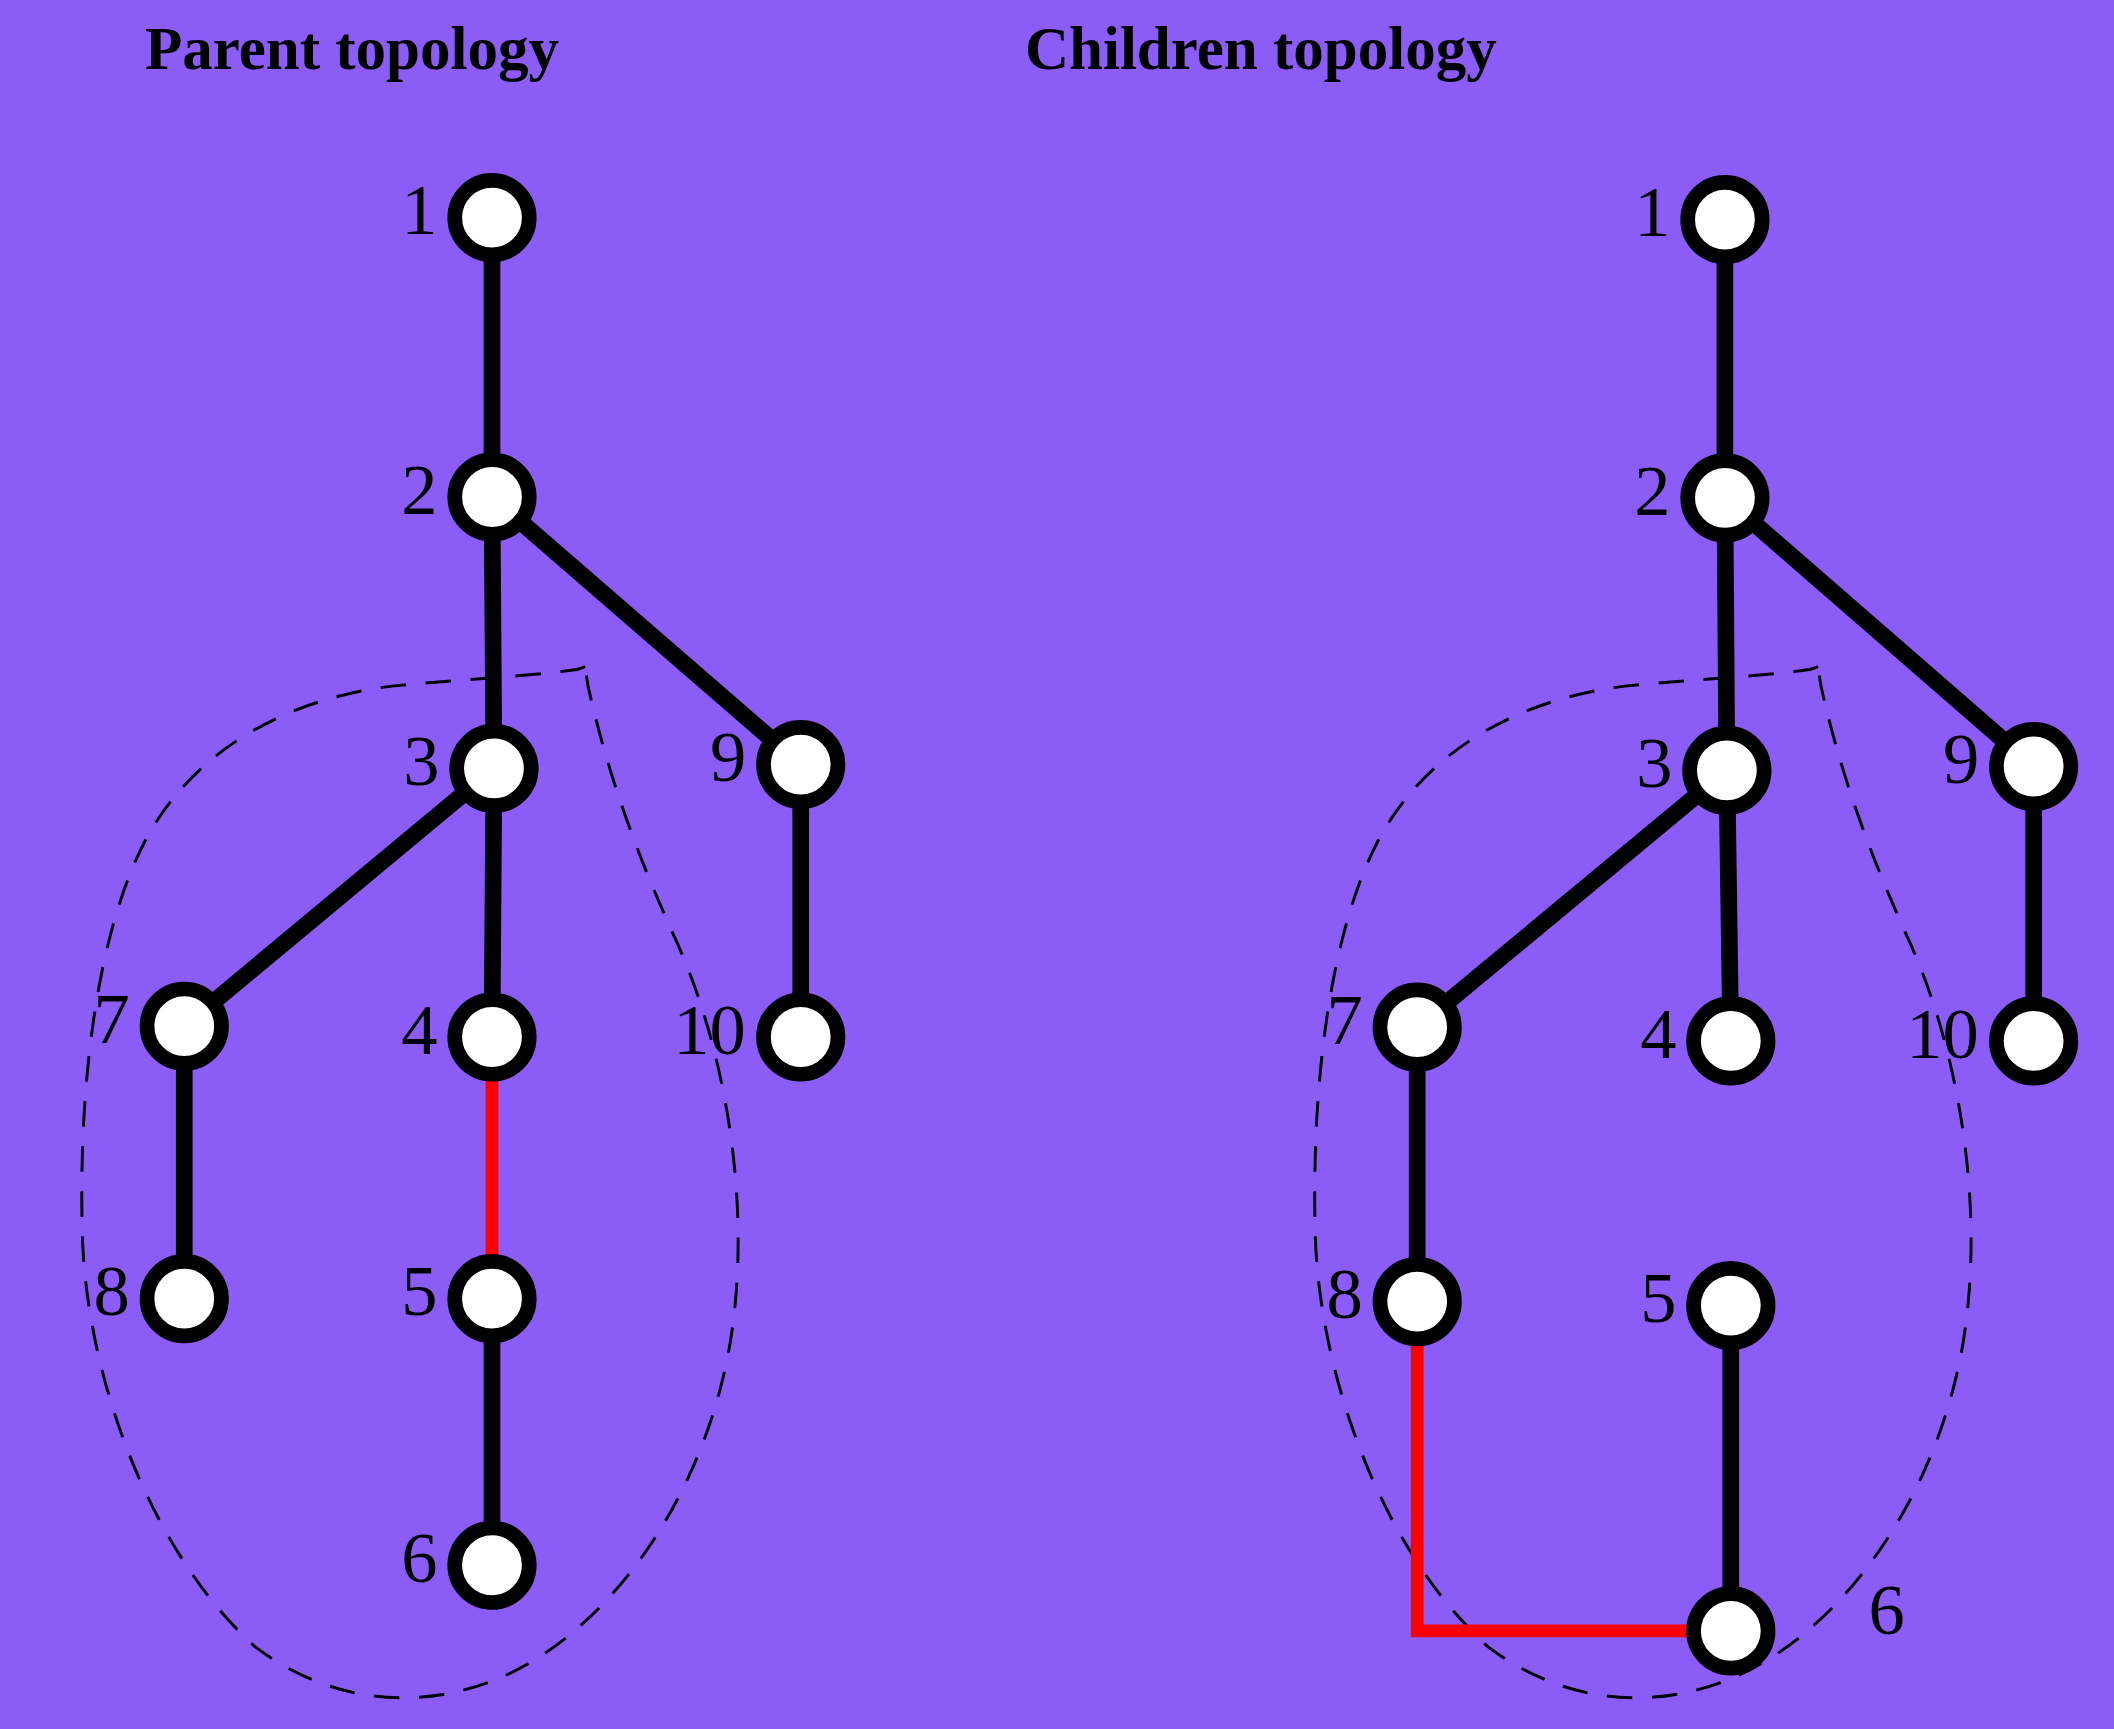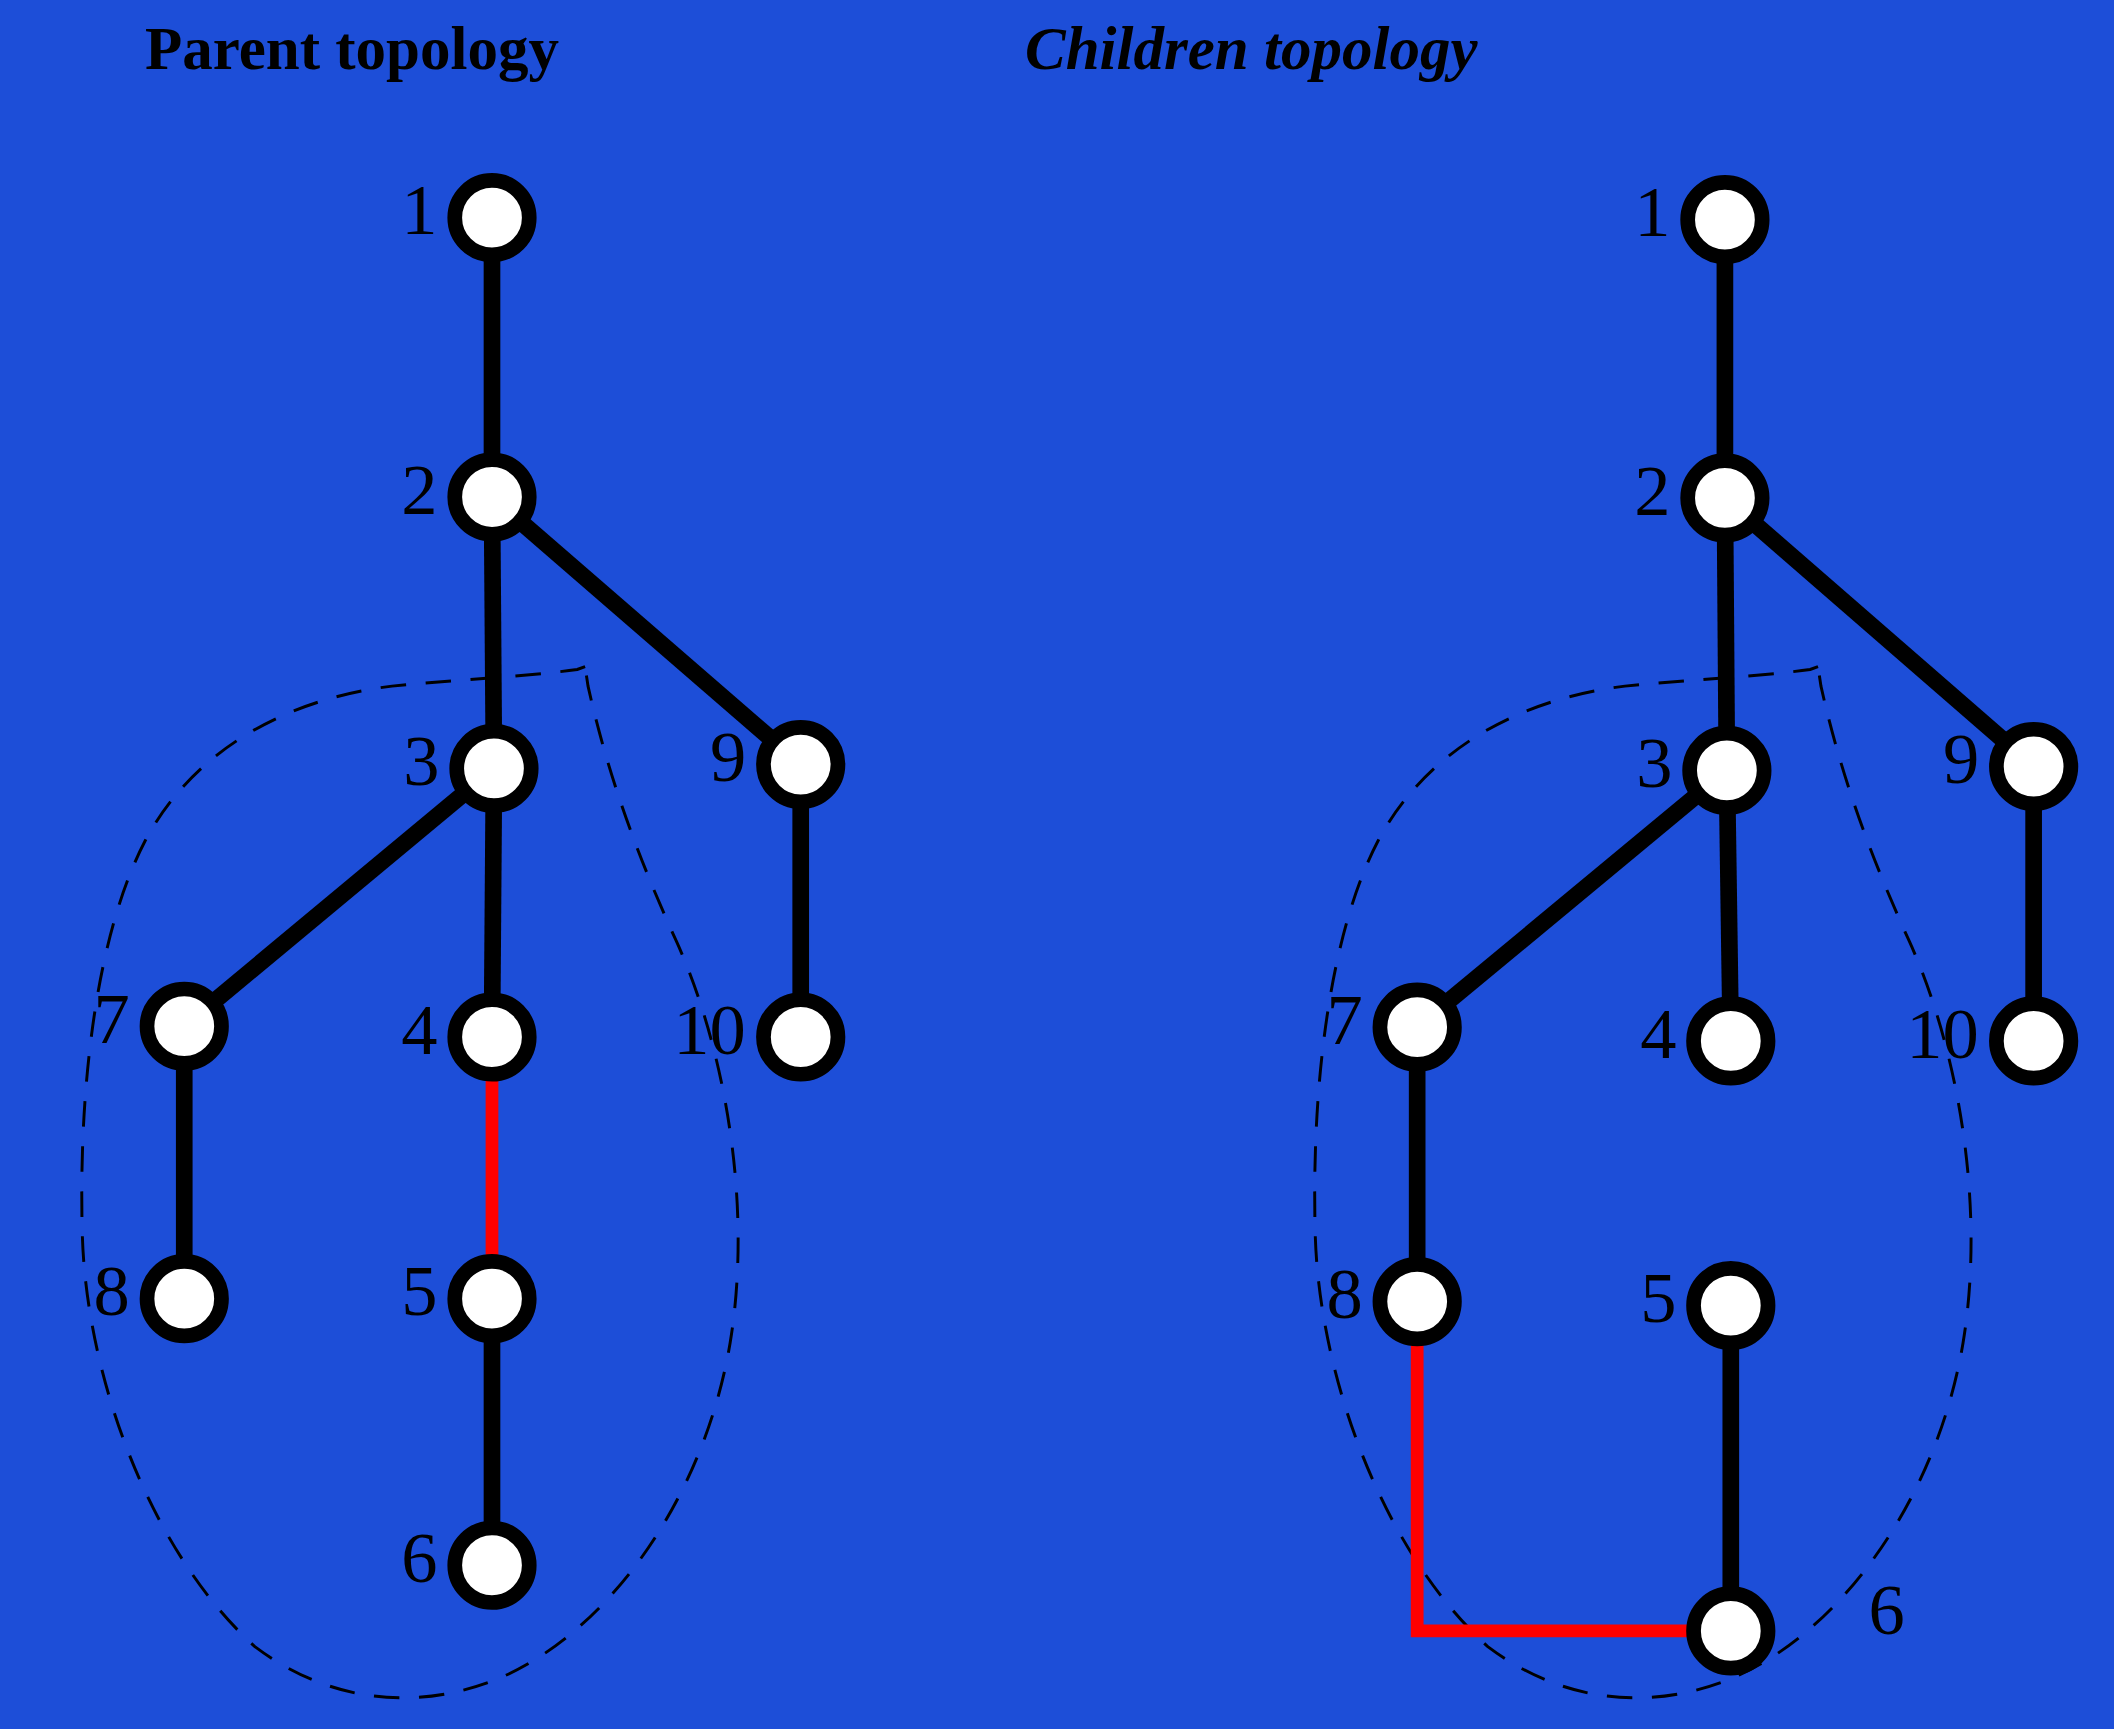--- a/index.html
+++ b/index.html
@@ -8,34 +8,34 @@
     padding: 0;
     background: #ffffff;
   }
   body {
     font-family: "Liberation Serif", "DejaVu Serif", serif;
   }
   #figure {
     position: relative;
     width: 2114px;
     height: 1730px;
-    background: #1d4ed8;
+    background: #8b5cf6;
     overflow: hidden;
   }
   .panel-title {
     position: absolute;
     font-family: "Liberation Serif", "DejaVu Serif", serif;
     font-weight: bold;
     font-size: 61px;
     line-height: 1;
     color: #000000;
     white-space: nowrap;
   }
   #title-parent   { left: 145px; top: 17.6px; }
-  #title-children { left: 1025px; top: 17.6px; font-style: italic; }
+  #title-children { left: 1025px; top: 17.6px; }
 
   .graph-svg {
     position: absolute;
     left: 0;
     top: 0;
     width: 2114px;
     height: 1730px;
   }
   .node-label {
     font-family: "Liberation Serif", "DejaVu Serif", serif;

